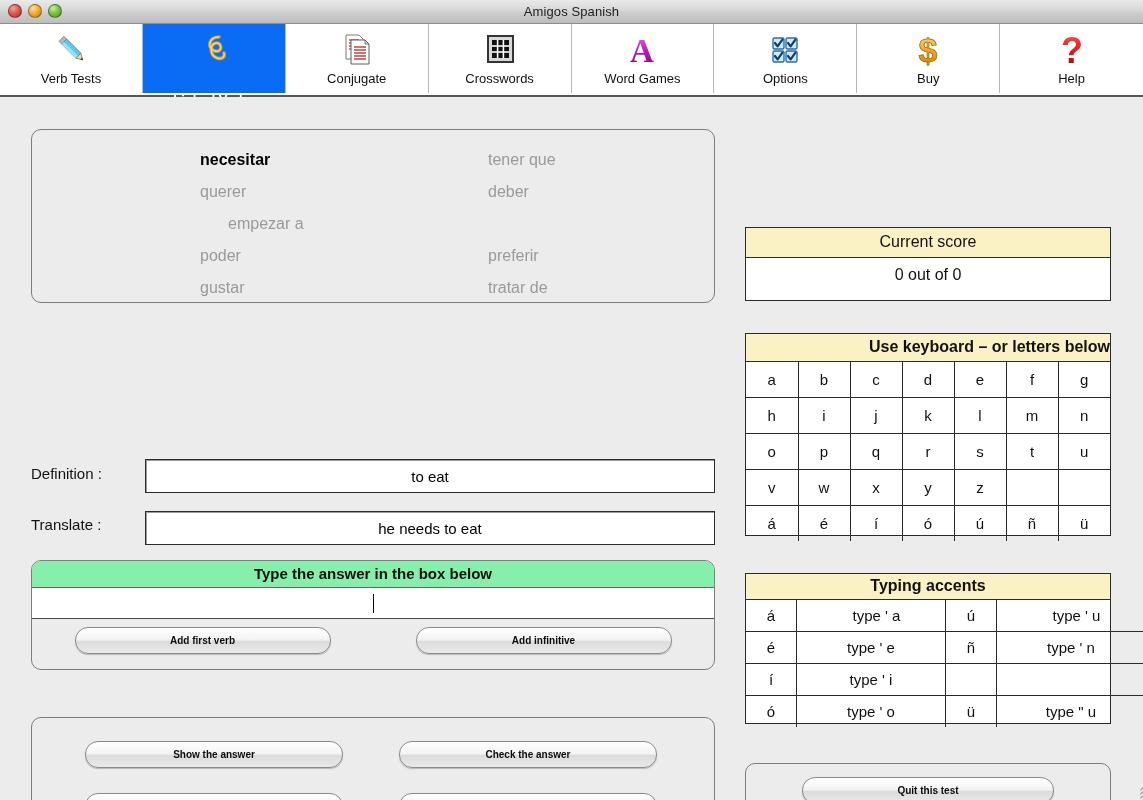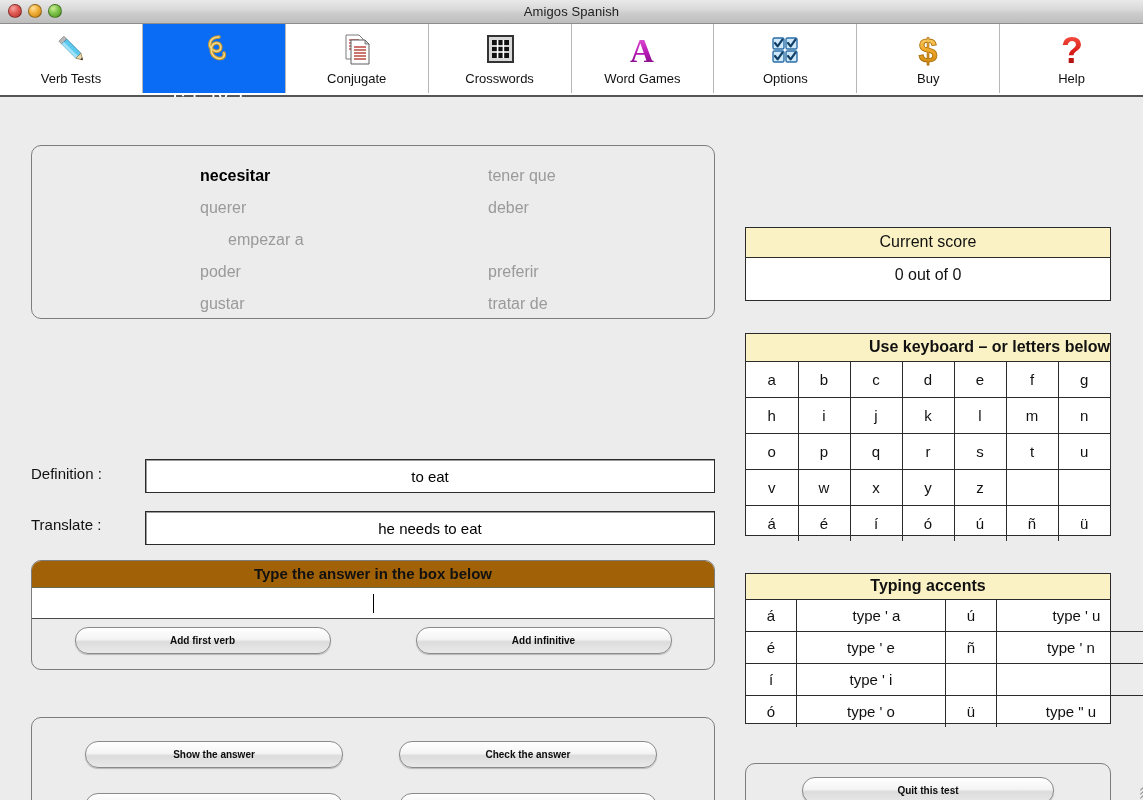--- a/index.html
+++ b/index.html
@@ -106,21 +106,21 @@
   
   .group {
     position: absolute;
     border: 1px solid #7d7d7d;
     border-radius: 10px;
     background: #ececec;
     box-sizing: border-box;
   }
 
   
-  #verb-panel { left: 31px; top: 48px; width: 684px; height: 174px; }
+  #verb-panel { left: 31px; top: 32px; width: 684px; height: 174px; }
   .verb-grid {
     position: absolute;
     inset: 0;
     padding: 14px 0 0 0;
   }
   .verb-row {
     display: flex;
     height: 32px;
     align-items: center;
   }
@@ -151,21 +151,21 @@
     color: #000;
   }
   #definition-label { left: 31px; top: 368px; }
   #definition-field { left: 145px; top: 362px; width: 570px; height: 34px; }
   #translate-label { left: 31px; top: 419px; }
   #translate-field { left: 145px; top: 414px; width: 570px; height: 34px; }
 
   
   #answer-group { left: 31px; top: 463px; width: 684px; height: 110px; overflow: hidden; }
   .yellow-header {
-    background: #a16207;
+    background: #86efac;
     text-align: center;
     font-size: 15px;
     font-weight: bold;
     color: #111;
     padding: 4px 0 5px;
     border-bottom: 1px solid #6a6a50;
   }
   #answer-input {
     height: 30px;
     background: #fff;

